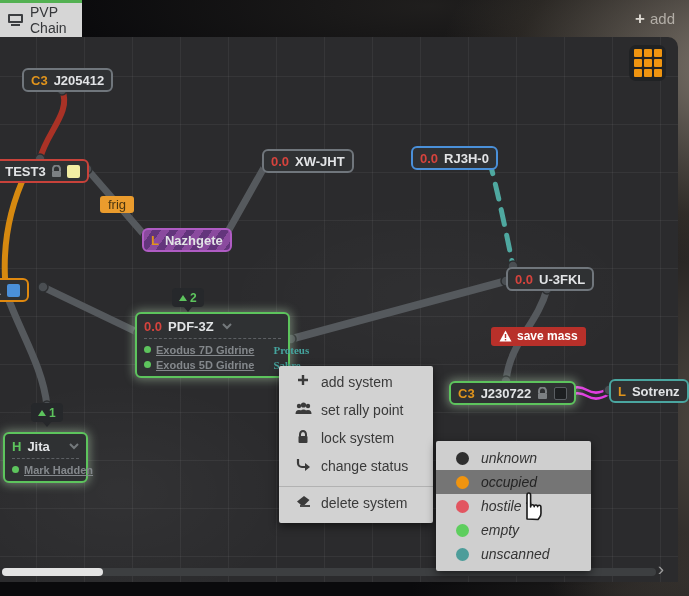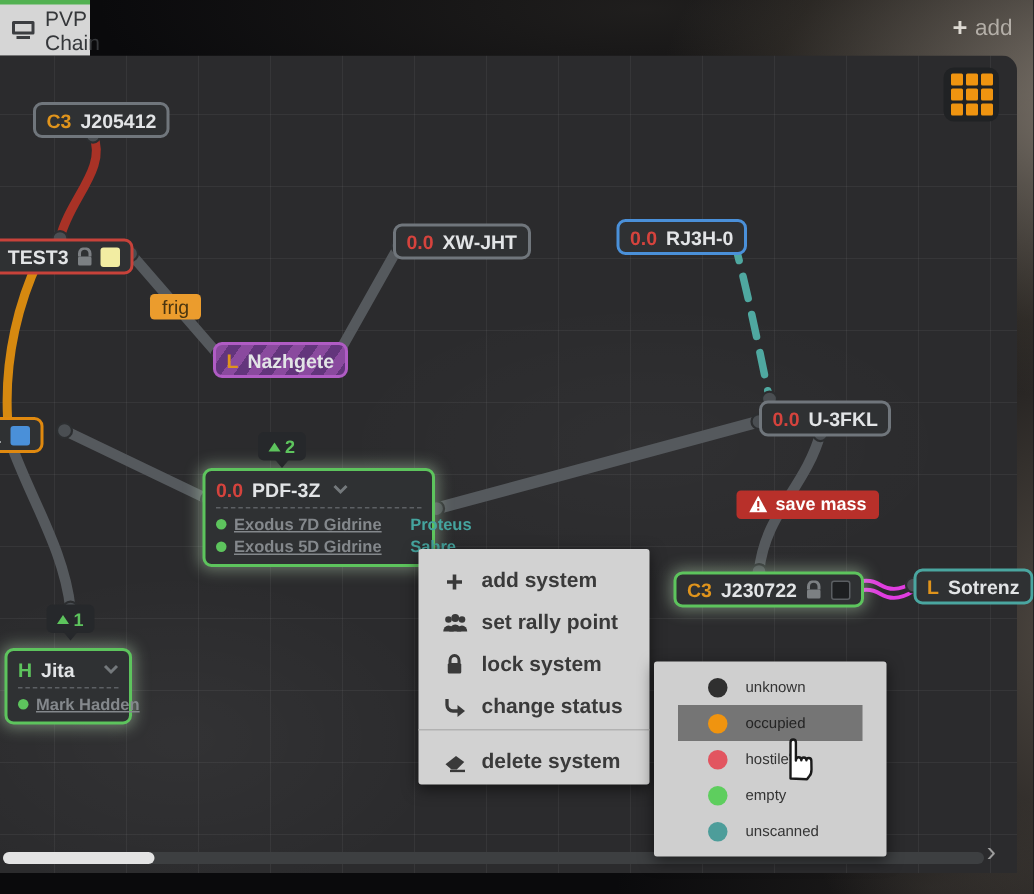--- a/index.html
+++ b/index.html
@@ -14,21 +14,21 @@
     position:absolute; inset:0;
     background:
       radial-gradient(420px 260px at 758px 70px,  rgba(158,148,136,.85), rgba(86,78,66,.30) 58%, transparent 76%),
       radial-gradient(280px 420px at 718px 420px, rgba(138,126,112,.55), transparent 72%),
       radial-gradient(520px 140px at 430px 6px,   rgba(72,68,62,.35),  transparent 70%),
       radial-gradient(300px 90px  at 620px 592px, rgba(90,84,76,.25),  transparent 70%),
       #0a0a0c;
   }
   
   .tab {
-    position:absolute; left:0; top:0; width:60px; height:37px;
+    position:absolute; left:0; top:0; width:82px; height:37px;
     background:#d6d6d6; border-top:3px solid #53b152;
     display:flex; align-items:center; gap:7px; padding:0 8px;
     color:#35373a; font-size:14px; cursor:default; z-index:6;
   }
   .monitor-icon { width:15px; height:12px; position:relative; flex:0 0 auto; }
   .monitor-icon .scr { position:absolute; left:0; top:0; width:15px; height:9px; border:2px solid #3c3e41; border-radius:1px; }
   .monitor-icon .std { position:absolute; left:3px; bottom:0; width:9px; height:2px; background:#3c3e41; }
   .add-btn {
     position:absolute; right:14px; top:10px; z-index:6;
     display:flex; align-items:center; gap:5px;
@@ -79,21 +79,21 @@
   .lock-ic  { flex:0 0 auto; opacity:.85; }
   .sq { width:13px; height:13px; border-radius:2px; flex:0 0 auto; }
   .sq.note { background:#f2eda2; }
   .sq.blue { background:#4a90d9; }
   .sq.dark { background:#1d1f21; border:1px solid #5a5e62; }
   .chev { flex:0 0 auto; opacity:.65; margin-left:2px; }
   .rows { border-top:1px dashed #5d6064; margin-top:2px; padding-top:3px; }
   .prow { display:flex; align-items:center; gap:5px; font-size:11px; font-weight:bold; height:15px; }
   .prow .dot { width:7px; height:7px; border-radius:50%; background:#5dc45d; flex:0 0 auto; }
   .prow .pn { color:#84888c; flex:1 1 auto;text-decoration:underline; }
-  .prow .sh { color:#45a49e; margin-left:14px; }
+  .prow .sh { color:#45a49e; margin-left:14px;font-family:Liberation Serif, serif; }
   
   .cbadge {
     position:absolute; z-index:4; background:#26282b; border-radius:4px;
     color:#5dc45d; font-size:12px; font-weight:bold;
     display:flex; align-items:center; gap:3px; padding:2px 7px; height:19px;
   }
   .cbadge .up { width:0; height:0; border-left:4px solid transparent; border-right:4px solid transparent; border-bottom:6px solid #5dc45d; }
   .cbadge .tail { position:absolute; left:50%; bottom:-5px; margin-left:-5px;
     width:0; height:0; border-left:5px solid transparent; border-right:5px solid transparent; border-top:6px solid #26282b; }
   .frig {
@@ -108,27 +108,27 @@
   
   .htrack { position:absolute; left:2px; bottom:6px; width:654px; height:8px; background:#3d3f41; border-radius:4px; }
   .hthumb { position:absolute; left:0; top:0; width:101px; height:8px; background:#e3e3e3; border-radius:4px; cursor:pointer; }
   .next-arrow { position:absolute; right:14px; bottom:2px; color:#9c9c9c; font-size:19px; cursor:pointer; }
   
   .cmenu {
     position:absolute; left:279px; top:366px; width:154px; z-index:10;
     background:#d2d2d2; border-radius:2px; box-shadow:0 3px 10px rgba(0,0,0,.55);
     padding:4px 0; color:#3a3a3a; font-size:14px;
   }
-  .cmenu .mi { display:flex; align-items:flex-end; gap:9px; padding:4px 8px 4px 15px; height:28px; cursor:pointer;font-weight:bold; }
+  .cmenu .mi { display:flex; align-items:flex-start; gap:9px; padding:4px 8px 4px 15px; height:28px; cursor:pointer; }
   .cmenu .mi .ic { width:18px; display:flex; justify-content:center; flex:0 0 auto; }
   .cmenu .sep { border-top:1px solid #b2b2b2; margin:4px 0; }
   .smenu {
     position:absolute; left:436px; top:441px; width:155px; z-index:10;
     background:#cfcfcf; border-radius:2px; box-shadow:0 3px 10px rgba(0,0,0,.55);
-    padding:5px 16px; color:#343434; font-size:10px;
+    padding:5px 0; color:#343434; font-size:14px;font-style:italic;
   }
   .smenu .si { display:flex; align-items:center; gap:12px; padding:0 8px 0 20px; height:24px; cursor:pointer; }
   .smenu .si.hl { background:#757575; color:#242424; }
   .smenu .si .dot { width:13px; height:13px; border-radius:50%; flex:0 0 auto; }
   .cursor { position:absolute; left:518px; top:491px; z-index:20; }
 </style>
 </head>
 <body>
 
 <div class="space"></div>

